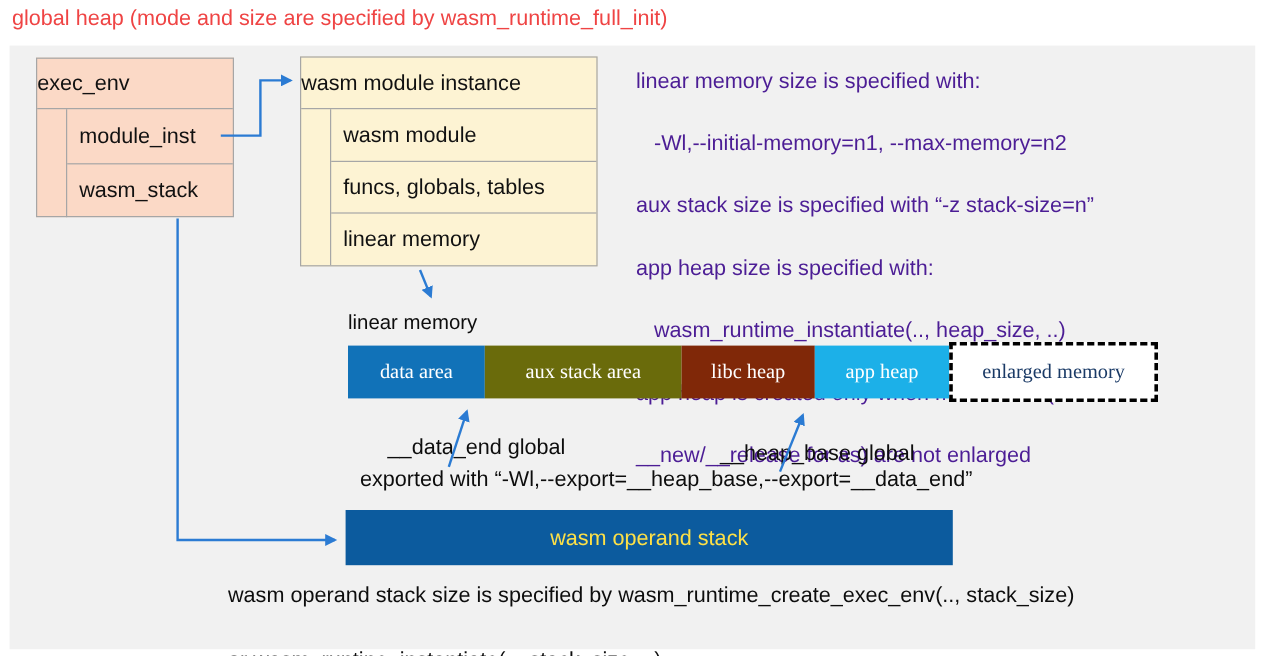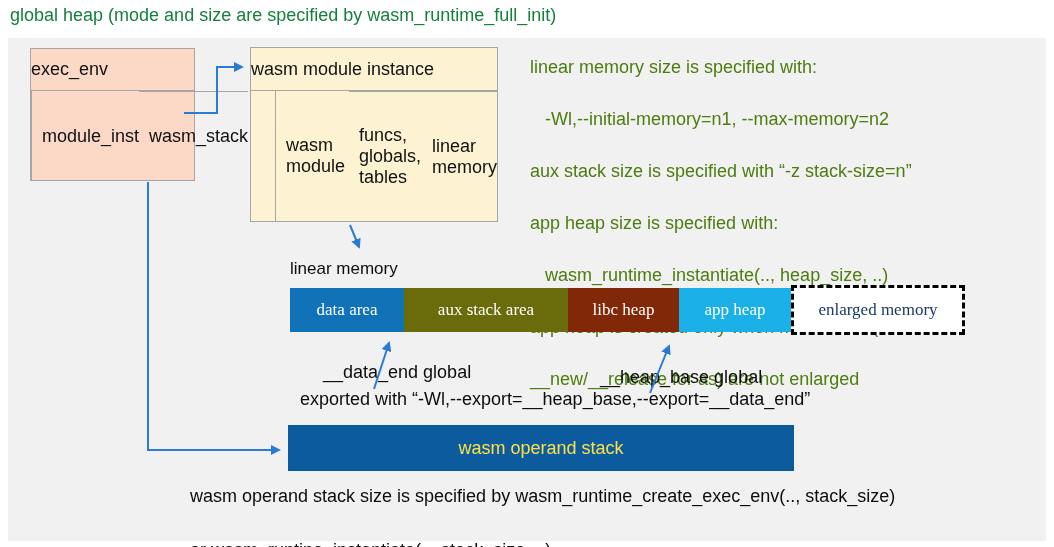--- a/index.html
+++ b/index.html
@@ -1,37 +1,37 @@
 <!DOCTYPE html>
 <html><head>
 <meta charset="utf-8">
 <style>
   html,body{margin:0;padding:0;background:#ffffff;}
   body{font-family:"Liberation Sans", sans-serif;color:#111;}
   .stage{position:relative;width:1054px;height:547px;background:#ffffff;overflow:hidden;}
-  .title{position:absolute;left:10px;top:5px;font-size:18px;color:#15803d;white-space:pre;}
+  .title{position:absolute;left:10px;top:5px;font-size:18px;color:#ef4444;white-space:pre;}
   .panel{position:absolute;left:8px;top:38px;width:1038px;height:503px;background:#f1f1f1;}
 
   
   .box{position:absolute;border:1px solid #a6a6a6;box-sizing:border-box;font-size:18px;}
   .box.exec{left:30px;top:48px;width:165px;height:133px;background:#fbd9c6;}
   .box.mi{left:250px;top:47px;width:248px;height:175px;background:#fdf3d3;}
   .box-header{display:flex;align-items:center;border-bottom:1px solid #a6a6a6;box-sizing:border-box;}
   .exec .box-header{height:42px;}
   .mi .box-header{height:43px;}
   .box-body{display:flex;}
   .exec .box-body{height:90px;}
   .mi .box-body{height:130px;}
   .strip{width:25px;border-right:1px solid #a6a6a6;box-sizing:border-box;}
-  .rows{flex:1;display:flex;flex-direction:row;}
+  .rows{flex:1;display:flex;flex-direction:column;}
   .row{flex:1;display:flex;align-items:center;padding-left:10px;border-top:1px solid #a6a6a6;box-sizing:border-box;}
   .row:first-child{border-top:none;}
 
   
-  .notes{position:absolute;left:530px;top:54px;font-size:18px;line-height:26px;white-space:pre;color:#4d7c0f;}
+  .notes{position:absolute;left:530px;top:54px;font-size:18px;line-height:26px;white-space:pre;color:#4c1d95;}
 
   
   .lm-label{position:absolute;left:290px;top:259px;font-size:17px;color:#0d0d0d;}
   .membar{position:absolute;left:290px;top:288px;height:44px;display:flex;align-items:stretch;}
   .seg{display:flex;align-items:center;justify-content:center;color:#ffffff;font-size:17px;box-sizing:border-box;font-family:Liberation Serif, serif;}
   .seg.data{width:114px;background:#1172b8;}
   .seg.aux{width:164px;background:#6a6b0b;}
   .seg.app{width:112px;background:#1cb0e8;}
   .seg.libc{width:111px;background:#802808;}
   .seg.enlarged{width:174px;background:#ffffff;color:#1a3a66;border:3px dashed #000000;

